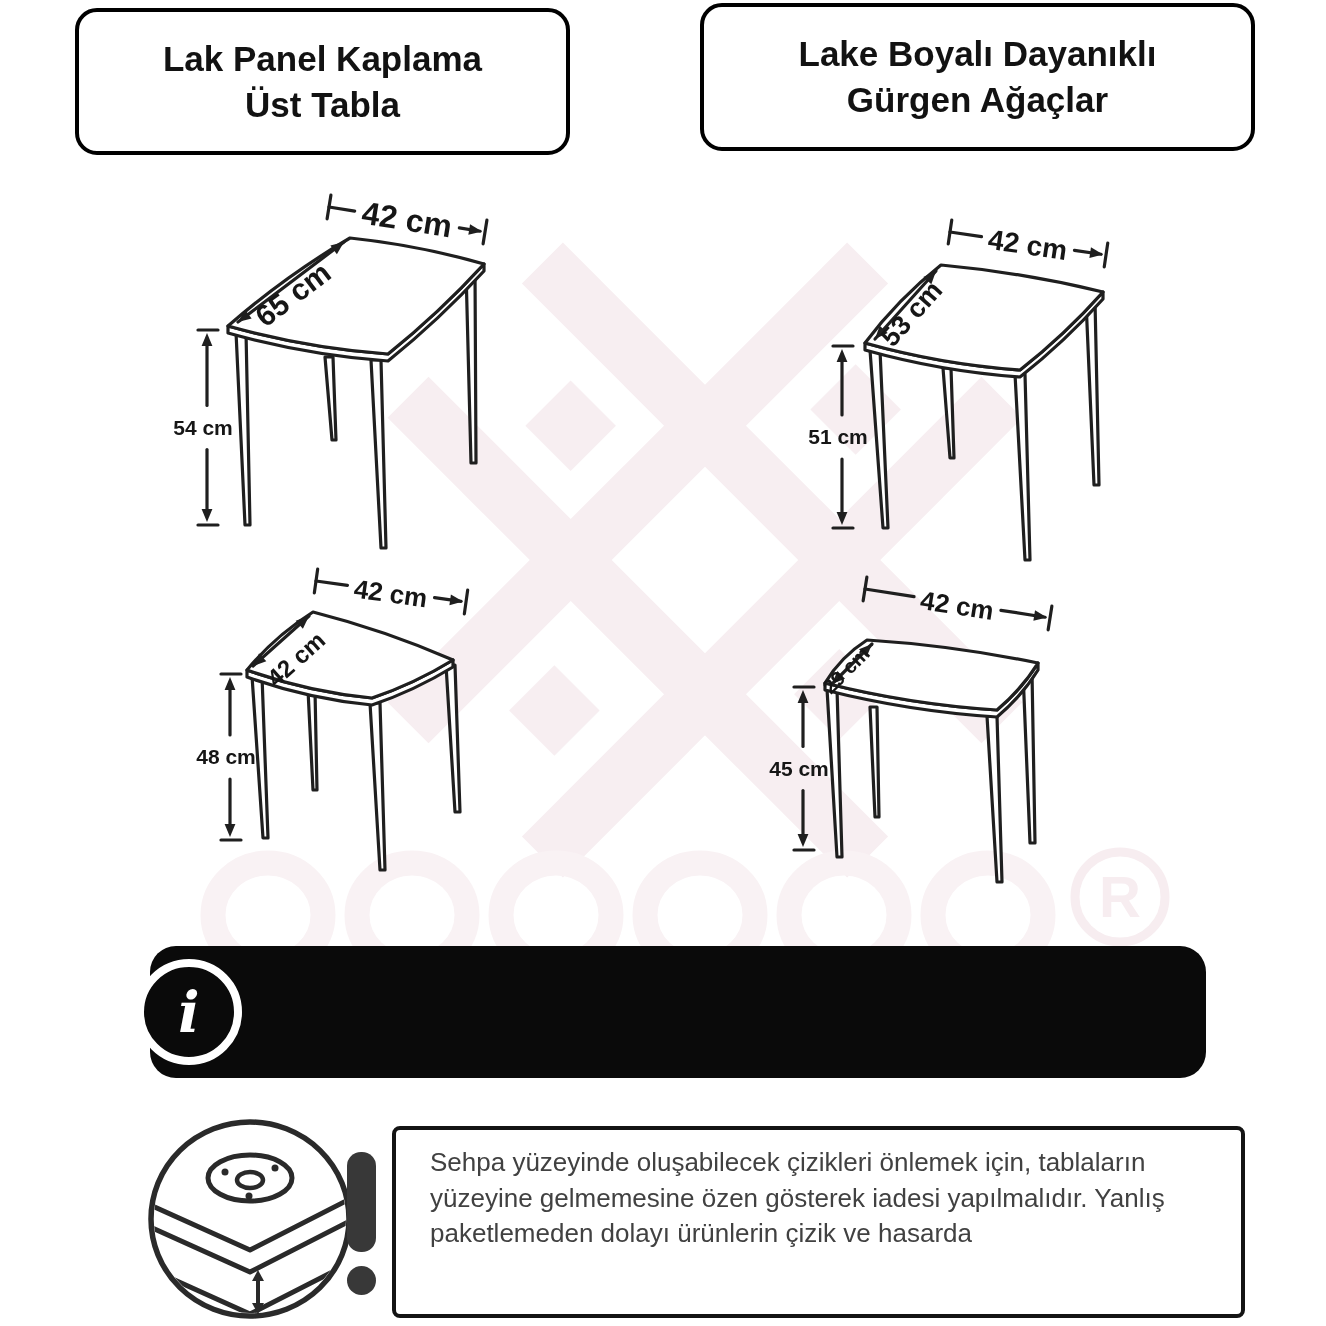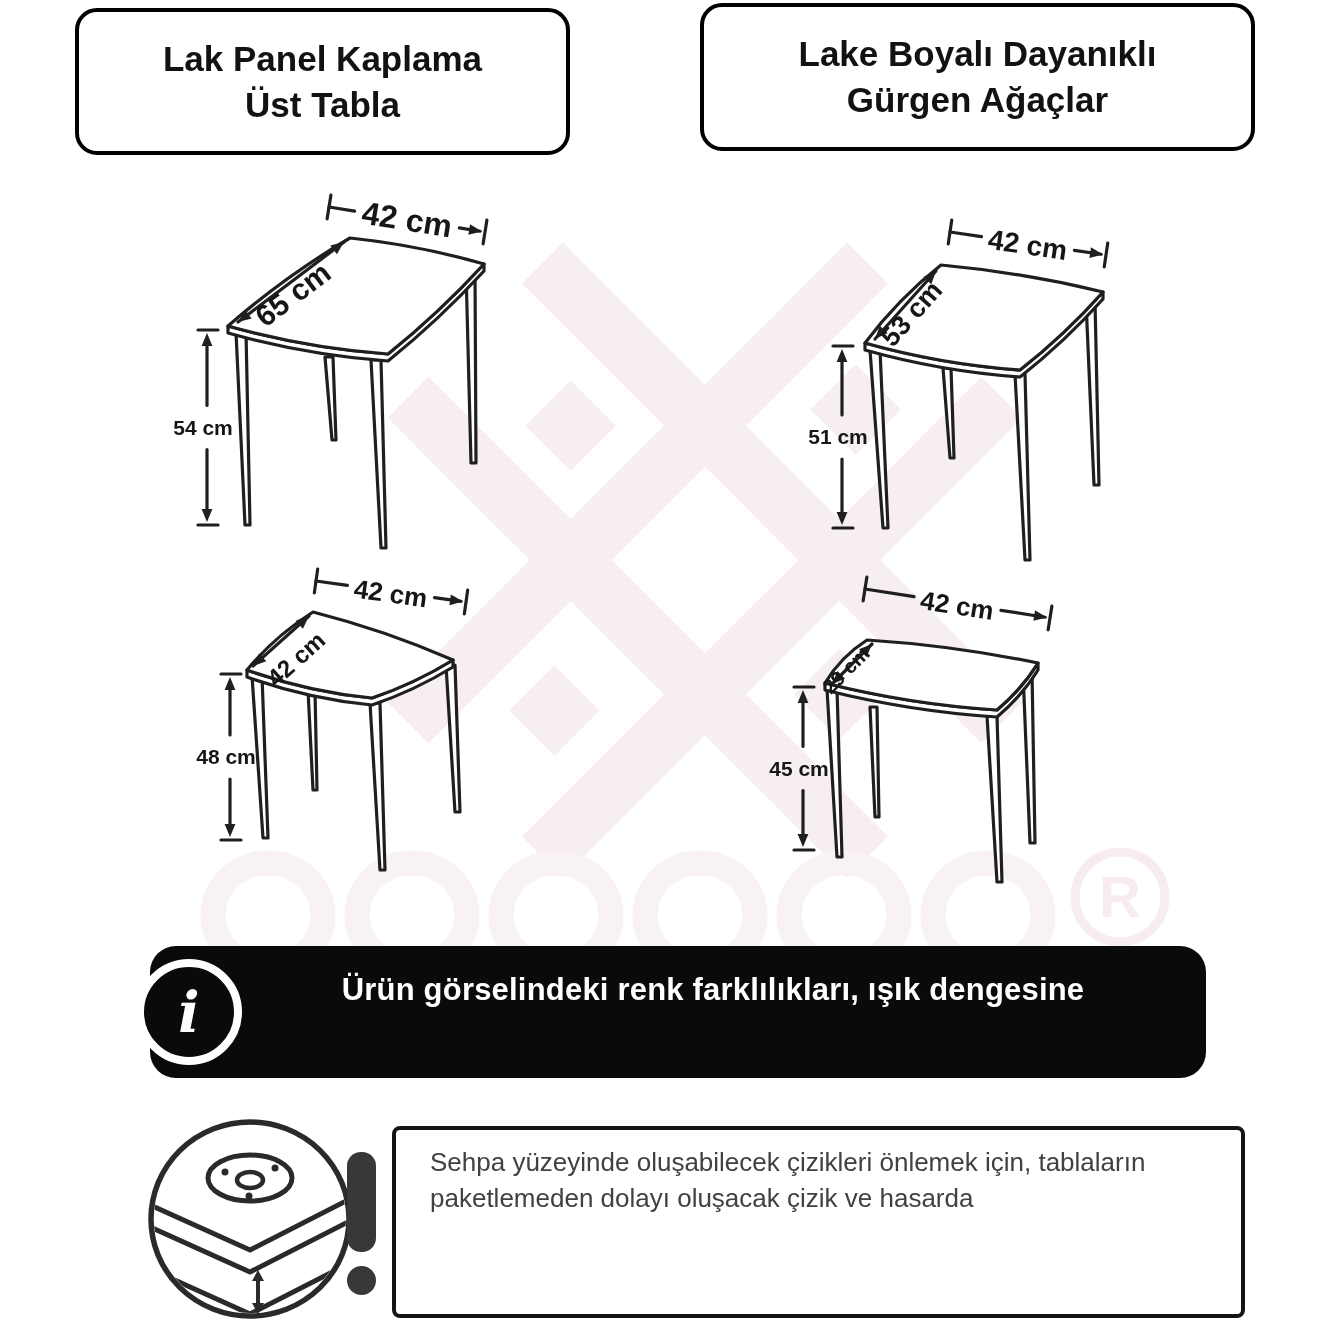--- a/index.html
+++ b/index.html
@@ -181,21 +181,20 @@
     <text class="dim dim-d" x="86" y="115" font-size="20" transform="rotate(-45.0 86 108)">29 cm</text>
     <text class="dim dim-h" x="39" y="213.5" font-size="21">45 cm</text>
   </svg>
 </figure>
 
 <div class="abs banner" style="left:150px;top:946px;width:1056px;height:132px">
   <div class="info-badge">
     <span>i</span>
   </div>
   <div class="banner-text">
-    <div>Ürün görselindeki renk farklılıkları, ışık dengesine</div>
   </div>
 </div>
 
 <svg class="abs" style="left:146px;top:1118px;width:208px;height:202px" viewBox="0 0 208 202">
   <defs>
       <clipPath id="cclip">
         <ellipse cx="104" cy="101" rx="96" ry="94"></ellipse>
       </clipPath>
     </defs>
   <ellipse cx="104" cy="101" rx="99" ry="97" fill="#fff" stroke="#2a2a2a" stroke-width="5.5"></ellipse>
@@ -217,14 +216,15 @@
   </g>
 </svg>
 
 <div class="abs excl" style="left:347px;top:1152px">
   <div class="excl-bar"></div>
   <div class="excl-dot"></div>
 </div>
 
 <div class="abs warn-box" style="left:392px;top:1126px;width:853px;height:192px;box-sizing:border-box">
   <div>Sehpa yüzeyinde oluşabilecek çizikleri önlemek için, tablaların</div>
-  <div>paketlemeden dolayı oluşacak çizik ve hasarda</div>
+  <div>yüzeyine gelmemesine özen gösterek iadesi yapılmalıdır. Yanlış</div>
+  <div>paketlemeden dolayı ürünlerin çizik ve hasarda</div>
 </div>
 
 </body></html>

